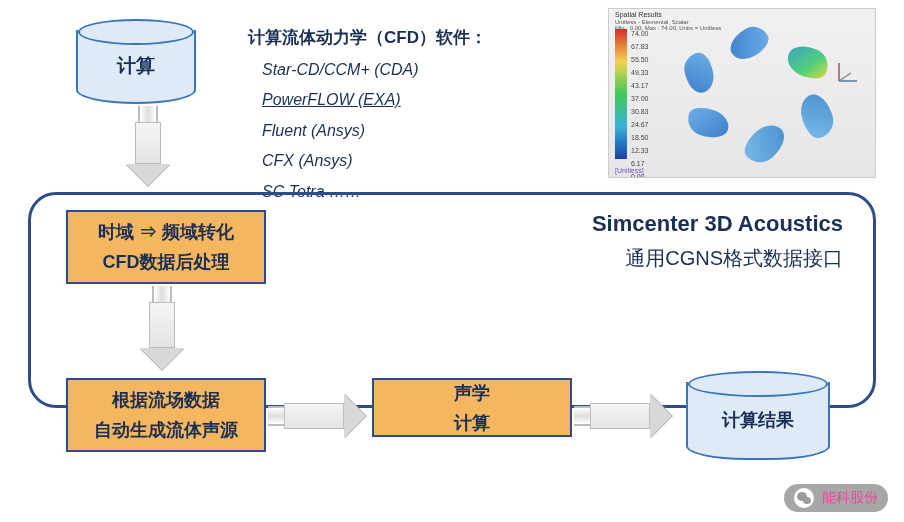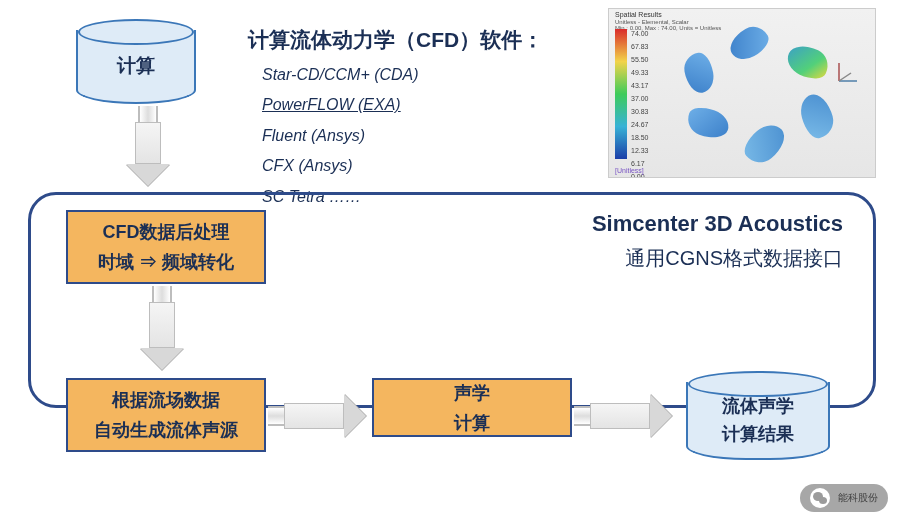--- a/index.html
+++ b/index.html
@@ -122,21 +122,21 @@
     background: linear-gradient(#fff,#ddd,#fff);
   }
   .connector-v {
     width: 20px; height: 16px;
     border: 2px solid #bdbdbd;
     border-top: none; border-bottom: none;
     background: linear-gradient(90deg,#fff,#ddd,#fff);
   }
 
   
-  .sw-header { color:#1B2F55; font-weight:bold; font-size:21px; }
+  .sw-header { color:#1B2F55; font-weight:bold; font-size:17px; }
   .sw-list { color:#1B2F55; font-style: italic; font-size:16px; line-height:1.9; }
   .sw-list .u { text-decoration: underline; }
 
   
   .thumb {
     border: 1px solid #ccc;
     background: linear-gradient(#f1f1f1,#e6e6e6);
     overflow: hidden;
   }
   .thumb .legend {
@@ -149,23 +149,23 @@
   .blade {
     position:absolute;
     border-radius: 60% 40% 55% 45% / 50% 60% 40% 50%;
   }
   .thumb-footer { position:absolute; left:6px; bottom:3px; font-size:7px; color:#7a55c4; }
 
   
   .wm {
     position:absolute; right:16px; bottom:10px;
     display:flex; align-items:center; gap:8px;
-    color:#404040; background:rgba(120,120,120,0.65);
+    color:#ec4899; background:rgba(120,120,120,0.65);
     padding:4px 10px; border-radius:16px;
-    font-size:10px;
+    font-size:14px;
   }
   .wm .wxicon {
     width:20px;height:20px;border-radius:50%;
     background:#fff; position:relative;
   }
   .wm .wxicon::before, .wm .wxicon::after{
     content:""; position:absolute; background:#9b9b9b; border-radius:50%;
   }
   .wm .wxicon::before{ width:10px;height:9px; left:3px; top:4px;}
   .wm .wxicon::after{ width:8px;height:7px; left:9px; top:9px;}
@@ -234,24 +234,24 @@
 </div>
 
 <div class="abs container" style="left:28px; top:192px; width:848px; height:216px;">
   <div class="container-title">
     <div class="t1">Simcenter 3D Acoustics</div>
     <div class="t2">通用CGNS格式数据接口</div>
   </div>
 </div>
 
 <div class="abs proc" style="left:66px; top:210px; width:200px; height:74px;">
-  <div>CFD数据后处理</div>
   <div>
     <span>时域 </span><span>⇒</span><span> 频域转化</span>
   </div>
+  <div>CFD数据后处理</div>
 </div>
 
 <div class="abs" style="left:140px; top:286px;">
   <div class="connector-v" style="margin:0 auto;"></div>
   <div class="arrow-down">
     <div class="shaft" style="height:46px;"></div>
     <div class="head"></div>
   </div>
 </div>
 
@@ -271,20 +271,19 @@
   <div>计算</div>
 </div>
 
 <div class="abs arrow-right" style="left:574px; top:394px;">
   <div class="connector-h"></div>
   <div class="shaft" style="width:60px;"></div>
   <div class="head"></div>
 </div>
 
 <div class="abs cyl cyl-result" style="left:686px; top:382px; width:144px; height:78px;">
-  <span class="cyl-lbl" style="font-size:18px;">流体声学</span>
   <span class="cyl-lbl" style="font-size:18px;">计算结果</span>
 </div>
 
 <div class="wm">
   <span class="wxicon"></span>
   <span>能科股份</span>
 </div>
 
 </body></html>

